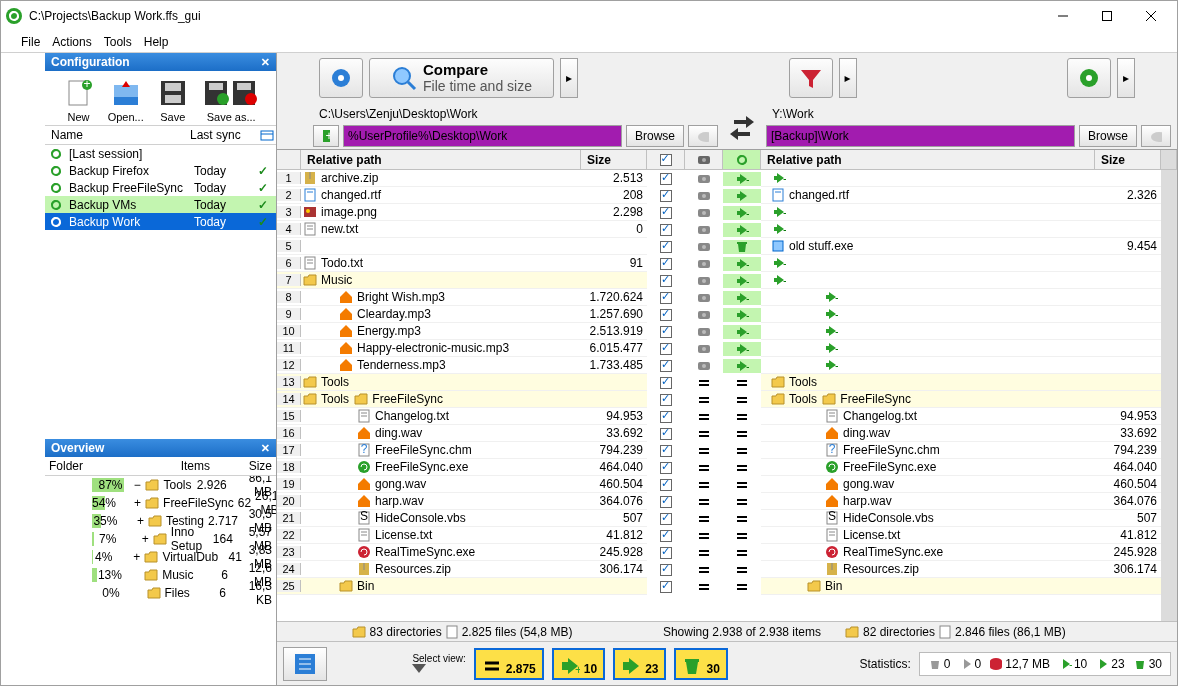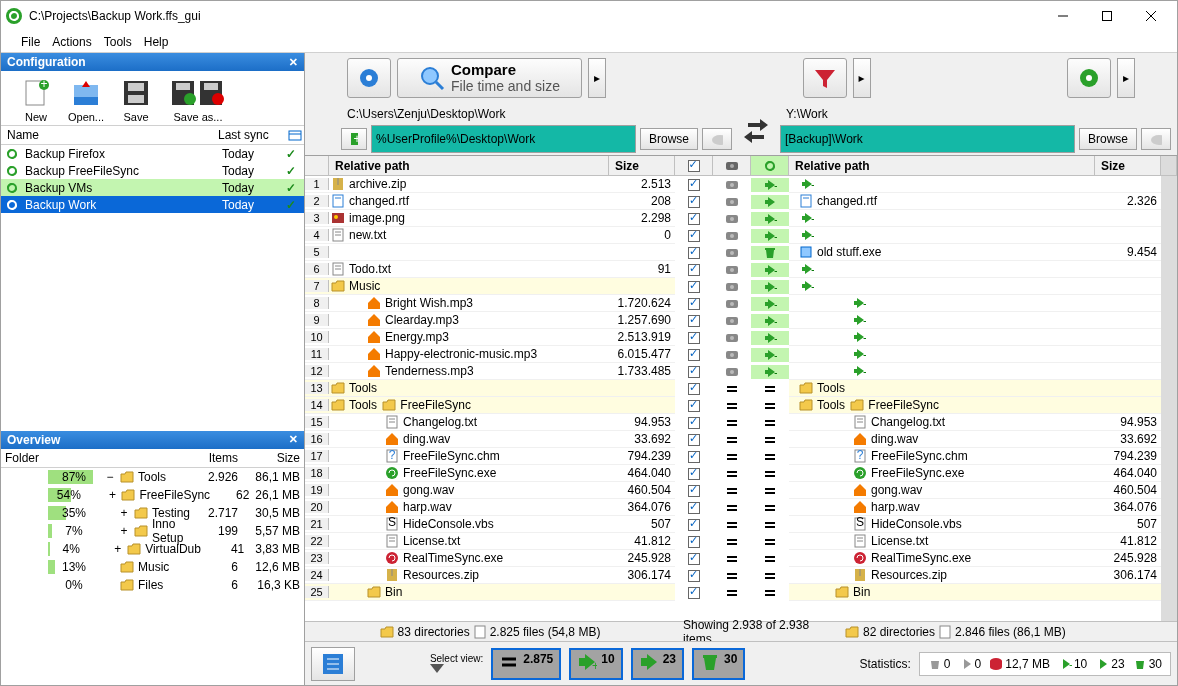--- a/index.html
+++ b/index.html
@@ -12,21 +12,21 @@
 .titlebar .win-btn { width: 44px; height: 28px; display: flex; align-items: center; justify-content: center; }
 
 
 .menubar { height: 22px; background: #fff; display: flex; align-items: center; padding: 0 20px; gap: 12px; border-bottom: 1px solid #d0d0d0; }
 .menubar span { cursor: default; }
 
 
 .main { flex: 1; display: flex; overflow: hidden; }
 
 
-.sidebar { width: 304px; display: flex; flex-direction: column; border-right: 1px solid #a0a0a0; background: #fff; }
+.sidebar { width: 276px; display: flex; flex-direction: column; border-right: 1px solid #a0a0a0; background: #fff; padding-left: 44px; }
 .section-header { background: linear-gradient(#3a8de0, #1c6ec7); color: #fff; font-weight: bold; padding: 2px 6px; display: flex; align-items: center; justify-content: space-between; height: 18px; }
 .section-header .close-x { font-size: 11px; cursor: pointer; }
 .config-toolbar { display: flex; gap: 4px; padding: 6px 12px 2px; justify-content: flex-start; }
 .config-btn { display: flex; flex-direction: column; align-items: center; width: 46px; }
 .config-btn .ic { width: 32px; height: 32px; display:flex; align-items:center; justify-content:center;}
 .config-btn .lbl { font-size: 11px; margin-top: 2px; }
 
 .list-head { display: flex; background: #fff; border-top: 1px solid #d0d0d0; border-bottom: 1px solid #d0d0d0; font-weight: normal; }
 .list-head .col { padding: 2px 6px; }
 .config-list { flex: 0 0 auto; }
@@ -61,21 +61,21 @@
 .btn-sync { width: 185px; flex-direction:column; line-height:1.1;}
 .btn-sync .top{font-weight:bold; font-size:15px;}
 .btn-sync .bot{font-size:10px; color:#555;}
 .chev-btn { width: 18px; height: 40px; border:1px solid #a0a0a0; background:linear-gradient(#fff,#e4e4e4); display:flex;align-items:center;justify-content:center;}
 .spacer-flex{flex:1;}
 
 .path-bar { display: flex; align-items: center; gap: 4px; padding: 2px 6px; }
 .path-side { display: flex; flex-direction: column; gap: 2px; }
 .path-text { padding: 2px 6px; font-size: 12px; }
 .path-row { display: flex; gap: 4px; align-items: center;}
-.path-input { border: 1px solid #a0a0a0; background: #14b8a6; padding: 2px 4px; height: 28px; }
+.path-input { border: 1px solid #a0a0a0; background: #a21caf; padding: 2px 4px; height: 22px; }
 .sm-btn { border: 1px solid #a0a0a0; background: linear-gradient(#fff,#e4e4e4); height: 22px; padding: 0 8px; display:flex;align-items:center;justify-content:center;}
 
 
 .grid-wrap { flex: 1; display: flex; overflow: hidden; border-top: 1px solid #a0a0a0; background:#fff;}
 .grid-left, .grid-right { display: flex; flex-direction: column; overflow:hidden;}
 .grid-left { width: 370px; }
 .grid-mid { width: 114px; display:flex; flex-direction:column;}
 .grid-right { flex:1; }
 .grid-head { display: flex; background: #f0f0f0; border-bottom: 1px solid #c0c0c0; height: 20px; align-items:center;}
 .grid-head .gc { padding: 0 6px; border-right: 1px solid #c0c0c0; height:100%; display:flex;align-items:center;font-weight:bold;}
@@ -91,21 +91,21 @@
 .mrow { display:flex; height:17px; align-items:center;}
 .mrow .mc{flex:1;display:flex;align-items:center;justify-content:center;}
 .mrow .act-cell{background:#c3f5b0;}
 .chk{width:12px;height:12px;border:1px solid #666;background:#fff;display:inline-block;position:relative;}
 .chk.on::after{content:'✓';position:absolute;top:-3px;left:0;font-size:11px;color:#0060c0;}
 
 
 .footer1 { display:flex; height:20px; background:#f0f0f0; border-top:1px solid #c0c0c0; align-items:center;}
 .footer1 .seg{display:flex;align-items:center;gap:4px;padding:0 8px;}
 .footer2 { display:flex; height:44px; background:#f0f0f0; border-top:1px solid #c0c0c0; align-items:center; padding:0 6px; gap:8px;}
-.view-btn{border:2px solid #0a68d8;background:#a3a3a3;padding:2px 6px;display:flex;align-items:flex-start;gap:4px;height:32px;}
+.view-btn{border:2px solid #0a68d8;background:#fde047;padding:2px 6px;display:flex;align-items:flex-end;gap:4px;height:32px;}
 .stat-ic{display:inline-flex;align-items:center;gap:2px;}
 
 svg { display:block; }
 .folder-svg{fill:#f3c94b;stroke:#b8912a;}
 </style>
 </head>
 <body>
 
 <div class="titlebar">
   <span class="app-icon">
@@ -204,20 +204,31 @@
         </div>
     </div>
     <div id="config-rows" class="config-list">
         <div class="config-row">
           <span class="syncic">
             <svg width="14" height="14">
               <path d="M3 7 A4 4 0 1 1 7 11" fill="none" stroke="#2aa02a" stroke-width="2"></path>
               <path d="M11 7 A4 4 0 1 1 7 3" fill="none" stroke="#2aa02a" stroke-width="2"></path>
             </svg>
           </span>
+  <span class="nm">[Last session]</span>
+  <span class="ls"></span>
+  <span class="ok"></span>
+        </div>
+        <div class="config-row">
+          <span class="syncic">
+            <svg width="14" height="14">
+              <path d="M3 7 A4 4 0 1 1 7 11" fill="none" stroke="#2aa02a" stroke-width="2"></path>
+              <path d="M11 7 A4 4 0 1 1 7 3" fill="none" stroke="#2aa02a" stroke-width="2"></path>
+            </svg>
+          </span>
   <span class="nm">Backup Firefox</span>
   <span class="ls">Today</span>
   <span class="ok">✓</span>
         </div>
         <div class="config-row">
           <span class="syncic">
             <svg width="14" height="14">
               <path d="M3 7 A4 4 0 1 1 7 11" fill="none" stroke="#2aa02a" stroke-width="2"></path>
               <path d="M11 7 A4 4 0 1 1 7 3" fill="none" stroke="#2aa02a" stroke-width="2"></path>
             </svg>
@@ -299,21 +310,21 @@
         </div>
         <div class="ov-row">
           <span class="pct"><span class="bar" style="width:7%"></span><span class="tx">7%</span></span>
   <span class="exp" style="margin-left:14px">+</span>
   <span class="fic">
             <svg width="14" height="14">
               <path d="M1 4 L5 4 L6 2 L13 2 L13 12 L1 12 Z" fill="#f3c94b" stroke="#b8912a"></path>
             </svg>
           </span>
   <span class="fn">Inno Setup</span>
-  <span class="it">199</span>
+  <span class="it">164</span>
   <span class="sz">5,57 MB</span>
         </div>
         <div class="ov-row">
           <span class="pct"><span class="bar" style="width:4%"></span><span class="tx">4%</span></span>
   <span class="exp" style="margin-left:14px">+</span>
   <span class="fic">
             <svg width="14" height="14">
               <path d="M1 4 L5 4 L6 2 L13 2 L13 12 L1 12 Z" fill="#f3c94b" stroke="#b8912a"></path>
             </svg>
           </span>

